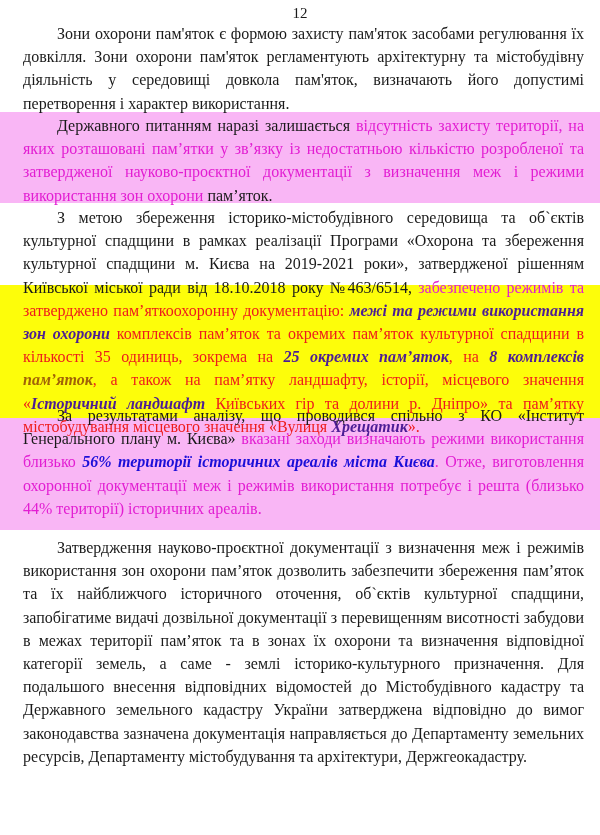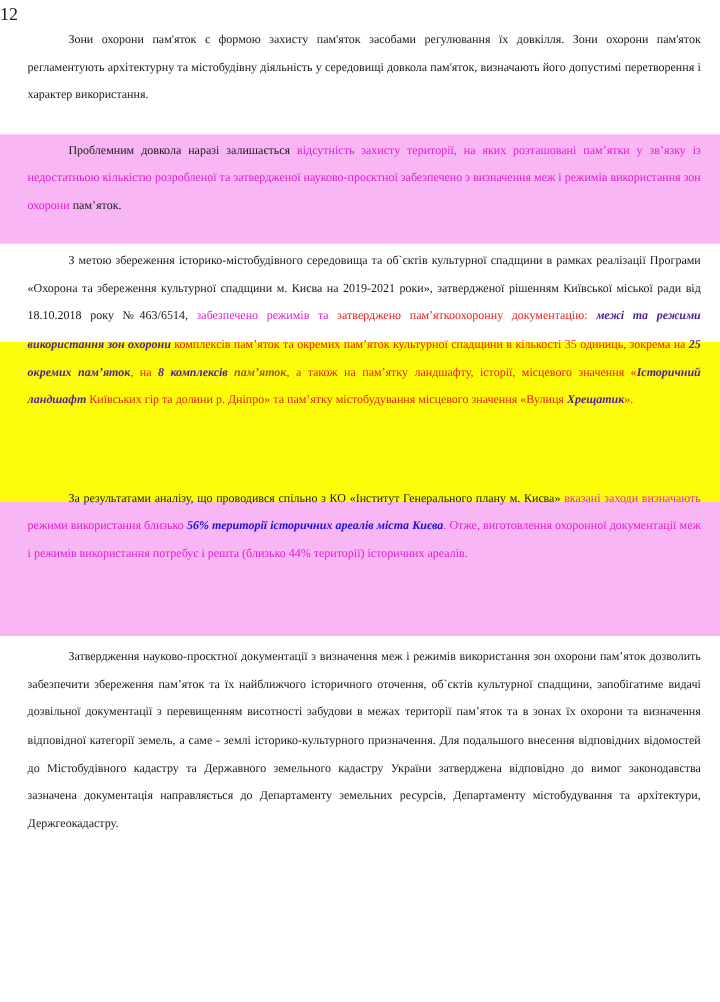--- a/index.html
+++ b/index.html
@@ -1,19 +1,19 @@
 <!DOCTYPE html>
 <html><head>
 <meta charset="utf-8">
 <style>
   html, body { margin:0; padding:0; background:#ffffff; }
   body { width:600px; height:835px; overflow:hidden; position:relative;
          font-family:"Liberation Serif", "DejaVu Serif", serif; color:#1a1a1a; }
-  .pagenum { position:absolute; top:3px; left:0; width:600px; font-size:15px; line-height:20px; }
-  .para { position:absolute; left:23px; width:561px; font-size:10px; line-height:23.2px;
+  .pagenum { position:absolute; top:3px; left:0; width:600px; text-align:center; font-size:15px; line-height:20px; }
+  .para { position:absolute; left:23px; width:561px; font-size:16px; line-height:23.2px;
           text-align:justify; text-indent:34px; margin:0; }
   .bg-pink { position:absolute; left:0; width:600px; background:#f9b6f5; }
   .bg-yellow { position:absolute; left:0; width:600px; background:#fdfd0a; }
   .mag { color:#e21ed2; }
   .red { color:#ee1c1c; }
   .bi { font-weight:bold; font-style:italic; color:#4c1d95; }
   .bi-red { font-weight:bold; font-style:italic; color:#a16207; }
   .bi-blue { font-weight:bold; font-style:italic; color:#1b0fd8; }
   .heading { position:absolute; left:60px; top:792px; font-size:22px; font-weight:bold; font-style:italic; color:#1a16d6;margin-top:46px; }
 </style>
@@ -22,21 +22,21 @@
 
 <div class="pagenum">12</div>
 
 <div class="bg-pink" style="top:112px;height:91px;"></div>
 <div class="bg-yellow" style="top:285px;height:133px;"></div>
 <div class="bg-pink" style="top:418px;height:112px;"></div>
 
 <p class="para" style="top:22px;">Зони охорони пам'яток є формою захисту пам'яток засобами регулювання їх довкілля. Зони охорони пам'яток регламентують архітектурну та містобудівну діяльність у середовищі довкола пам'яток, визначають його допустимі перетворення і характер використання.</p>
 
 <p class="para" style="top:114px;">
-  <span>Проблемним довкола наразі залишається </span><span class="mag">відсутність захисту території, на яких розташовані пам’ятки у зв’язку із недостатньою кількістю розробленої та затвердженої науково-проєктної забезпечено з визначення меж і режимів використання зон охорони</span><span> пам’яток.</span>
+  <span>Державного питанням наразі залишається </span><span class="mag">відсутність захисту території, на яких розташовані пам’ятки у зв’язку із недостатньою кількістю розробленої та затвердженої науково-проєктної документації з визначення меж і режими використання зон охорони</span><span> пам’яток.</span>
 </p>
 
 <p class="para" style="top:206px;">
   <span>З метою збереження історико-містобудівного середовища та об`єктів культурної спадщини в рамках реалізації Програми «Охорона та збереження культурної спадщини м. Києва на 2019-2021 роки», затвердженої рішенням Київської міської ради від 18.10.2018 року №463/6514, </span><span class="mag">забезпечено режимів та</span>
   <span class="red">затверджено пам’яткоохоронну документацію: </span><span class="bi">межі та режими використання зон охорони</span><span class="red"> комплексів пам’яток та окремих пам’яток культурної спадщини в кількості 35 одиниць, зокрема на </span><span class="bi">25 окремих пам’яток</span><span class="red">, на </span><span class="bi">8 комплексів </span><span class="bi-red">пам’яток</span><span class="red">, а також на пам’ятку ландшафту, історії, місцевого значення «</span><span class="bi">Історичний ландшафт</span><span class="red"> Київських гір та долини р. Дніпро» та пам’ятку містобудування місцевого значення «Вулиця </span><span class="bi">Хрещатик</span><span class="red">».</span>
 </p>
 
 <p class="para" style="top:404px;">
   <span>За результатами аналізу, що проводився спільно з КО «Інститут Генерального плану м. Києва» </span><span class="mag">вказані заходи визначають режими використання близько </span><span class="bi-blue">56% території історичних ареалів міста Києва</span><span class="mag">. Отже, виготовлення охоронної документації меж і режимів використання потребує і решта (близько 44% території) історичних ареалів.</span>
 </p>

